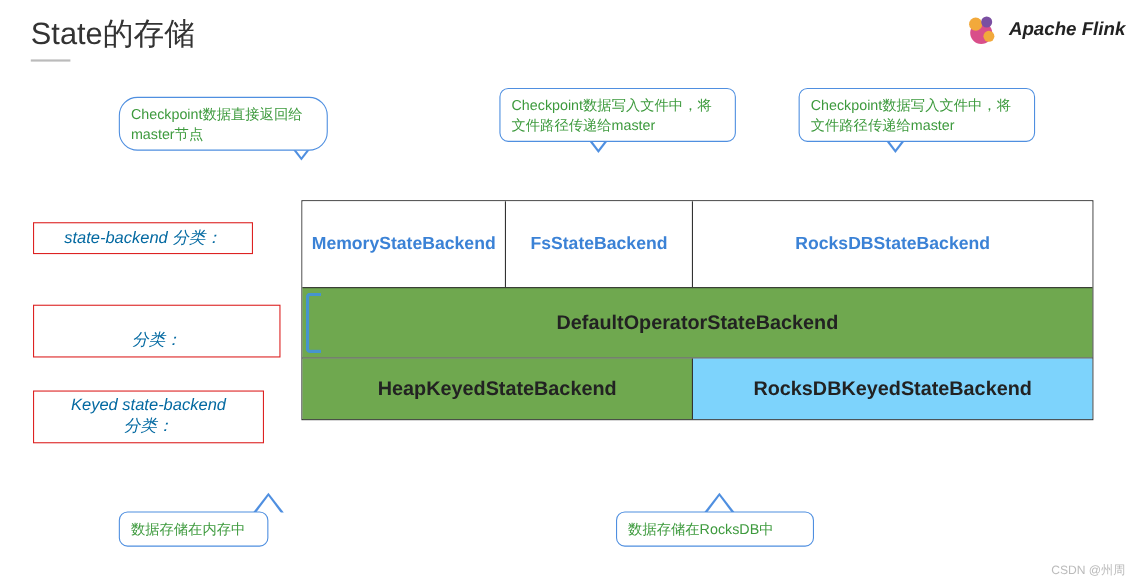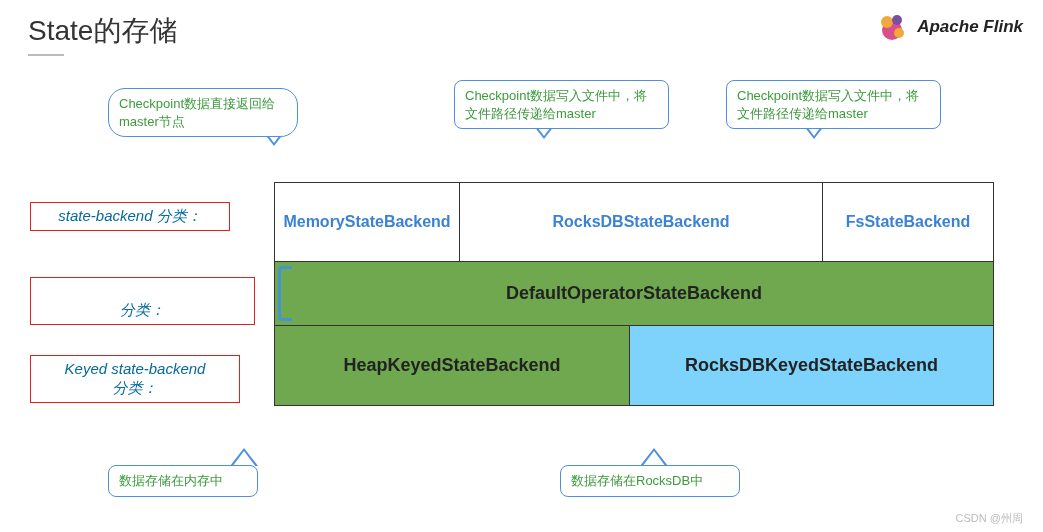--- a/index.html
+++ b/index.html
@@ -119,21 +119,21 @@
   .bracket-left {
     position: absolute;
     left: 3px; top: 4px; bottom: 4px; width: 14px;
     border-left: 3px solid #4694cf;
     border-top: 3px solid #4694cf;
     border-bottom: 3px solid #4694cf;
     border-radius: 4px 0 0 4px;
   }
   .row3 {
     display: flex;
-    height: 80px;
+    height: 56px;
     border-top: 1.5px solid #333;
     position: relative;
   }
   .row3 .hcell {
     display: flex; align-items: center; justify-content: center;
     font-size: 18px; font-weight: 700; color: #222;
     position: relative;
   }
   .hk { flex: 0 0 355px; background: #6fa84f; border-right: 1.5px solid #333; }
   .rk { flex: 1; background: #7dd3fc; text-align: center; padding: 0 8px; line-height: 1.2; }
@@ -177,33 +177,33 @@
 </div>
 
 <div class="label-box two-line" style="left:30px; top:355px; width:210px;">
   <span>Keyed state-backend</span><br>
   <span>分类：</span>
 </div>
 
 <div class="diagram">
   <div class="row1">
     <div class="cell c1">MemoryStateBackend</div>
+    <div class="cell c2">FsStateBackend</div>
     <div class="cell c3">RocksDBStateBackend</div>
-    <div class="cell c2">FsStateBackend</div>
   </div>
   <div class="row2">
     <div class="bracket-left"></div>
     <span>DefaultOperatorStateBackend</span>
   </div>
   <div class="row3">
     <div class="bracket-left"></div>
     <div class="hcell hk">HeapKeyedStateBackend</div>
     <div class="hcell rk">RocksDBKeyedStateBackend</div>
   </div>
 </div>
 
-<div class="callout" style="left:108px; top:465px; width:150px;">数据存储在内存中</div>
+<div class="callout" style="left:108px; top:465px; width:136px;">数据存储在内存中</div>
 <div class="callout-tail tail-ne" style="left:230px; top:448px;"></div>
 
 <div class="callout" style="left:560px; top:465px; width:180px;">数据存储在RocksDB中</div>
 <div class="callout-tail tail-ne" style="left:640px; top:448px;"></div>
 
 <div class="watermark">CSDN @州周</div>
 
 </body></html>

